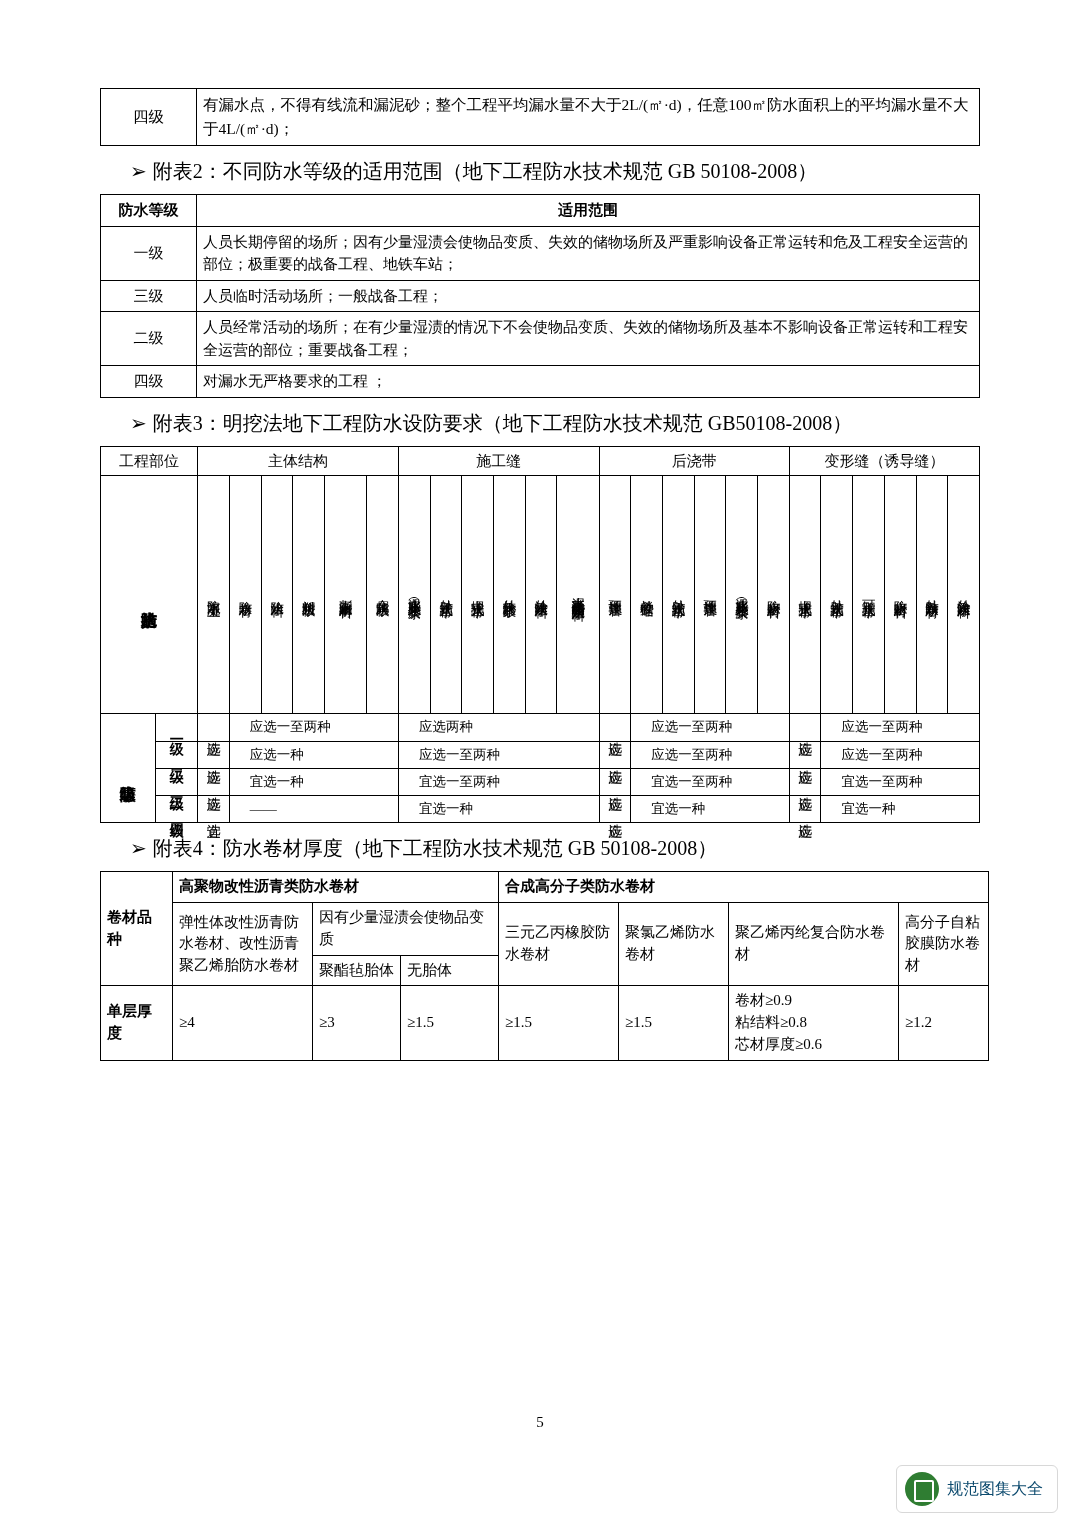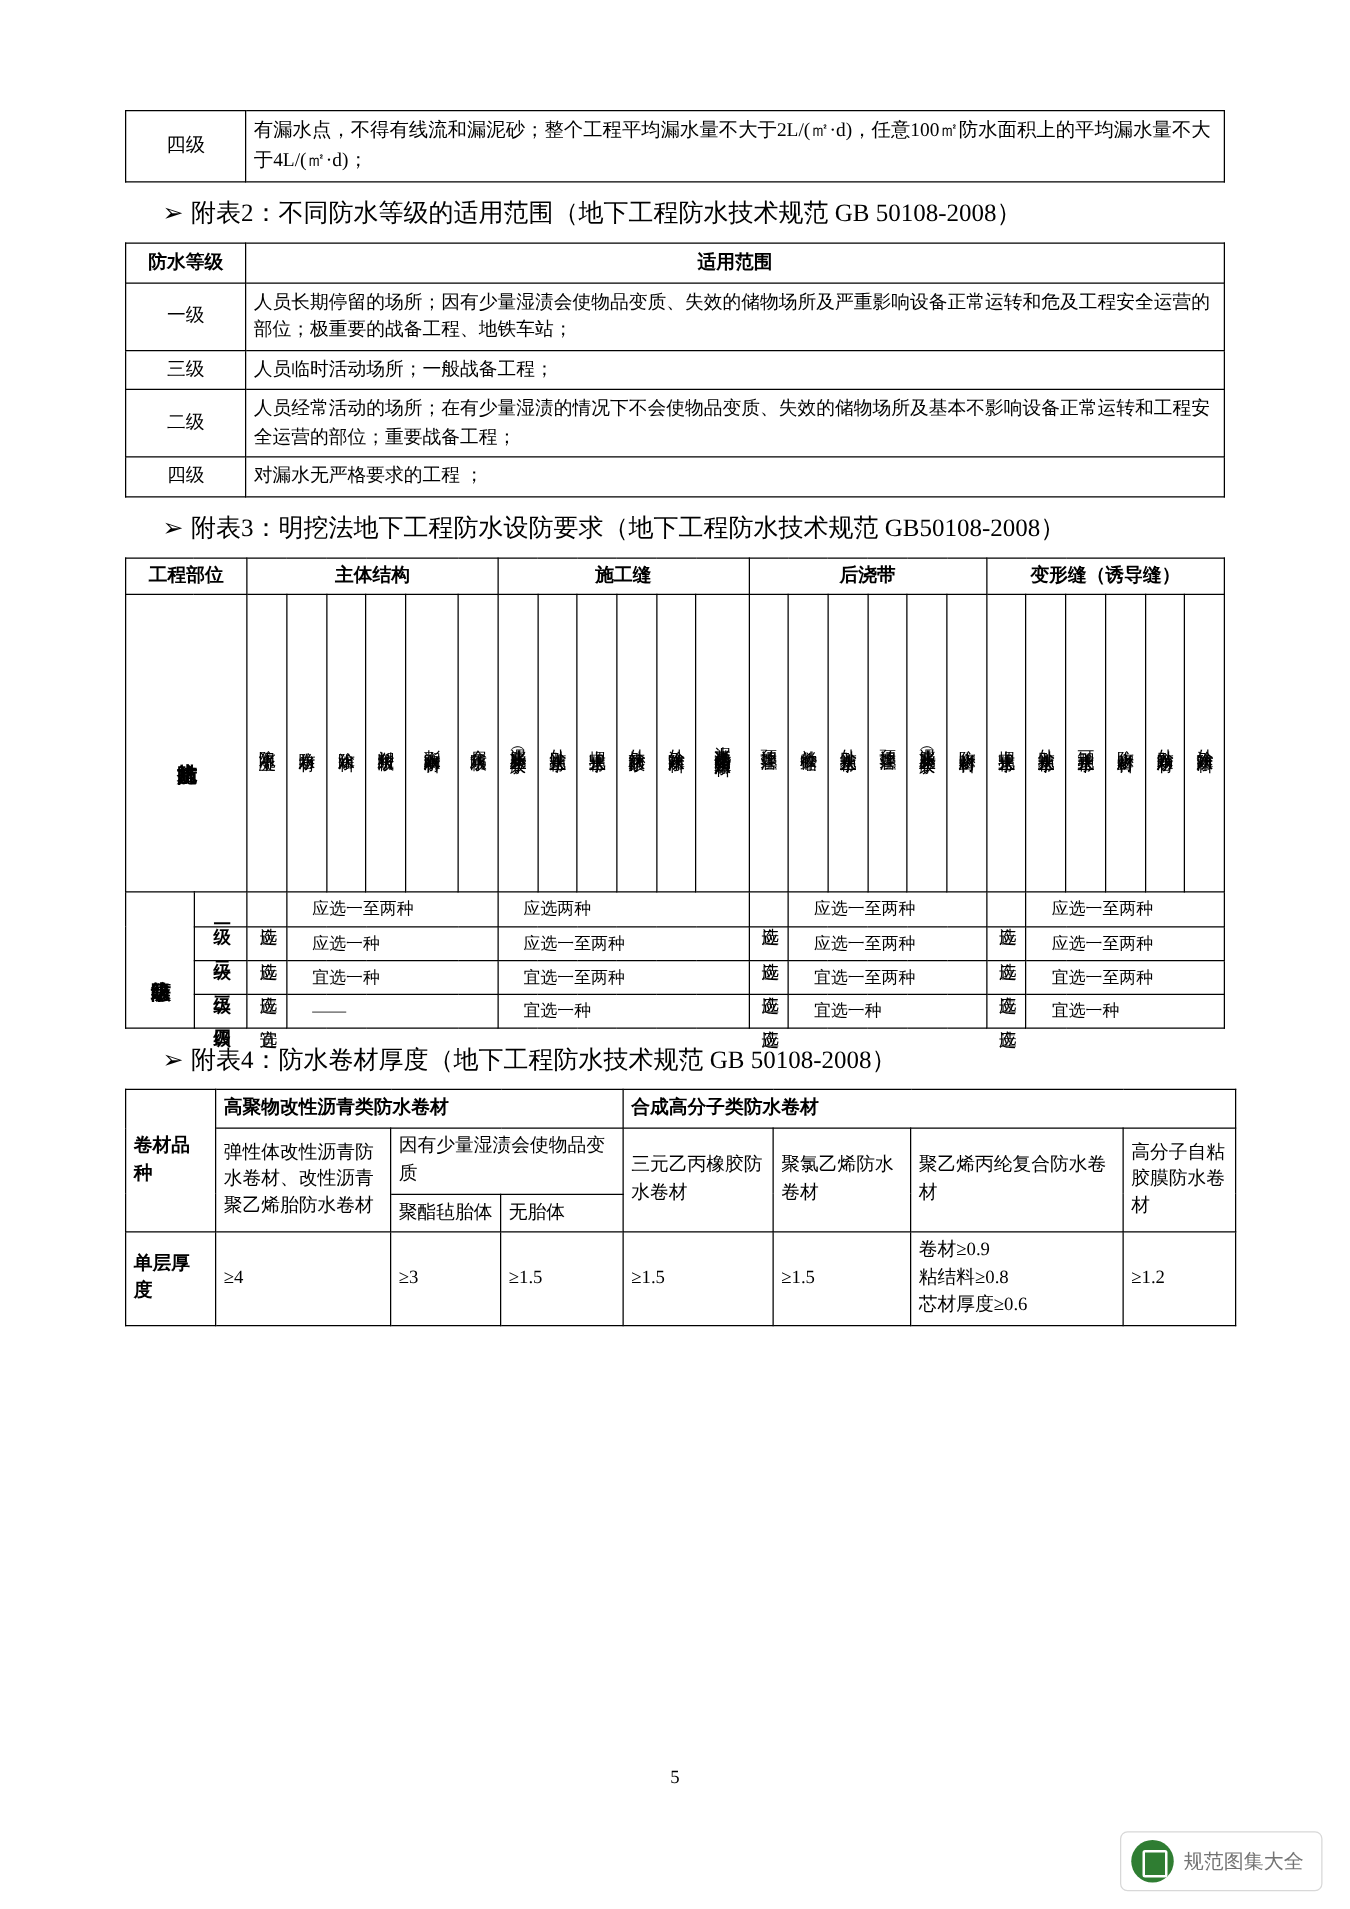--- a/index.html
+++ b/index.html
@@ -56,21 +56,21 @@
     padding:6px 2px;
     text-align:center;
     vertical-align:top;
   }
   .vcell .vert{
     display:inline-block;
     height:225px;
   }
   .t3 td{font-size:13.5px;padding:3px 2px;}
   .t3 .lbl{font-size:15px;}
-  .t3 .hdr{font-size:15px;font-weight:bold;text-align:center;}
+  .t3 .hdr{font-size:15px;font-weight:normal;text-align:center;}
   .t3 .cellctr{text-align:center;}
   .t3 .cellleft{text-align:left;padding-left:20px;}
   .mini-vert{
     writing-mode:vertical-rl;
     text-orientation:upright;
     letter-spacing:0px;
     line-height:1.1;
     display:inline-block;
     font-size:14px;
   }
@@ -100,21 +100,21 @@
     position:relative;
     flex:0 0 auto;
   }
   .wm .logo:before{
     content:"";
     position:absolute;left:9px;top:8px;
     width:16px;height:18px;
     border:2px solid #fff;
     border-radius:2px;
   }
-  .wm .wtext{font-size:16px;font-family:"Liberation Sans",sans-serif;color:#737373;}
+  .wm .wtext{font-size:16px;font-family:"Liberation Sans",sans-serif;color:#0c4a6e;}
 </style>
 </head>
 <body>
 
 <div class="page">
 
   <table class="t1">
     <colgroup>
         <col style="width:96px">
         <col>

